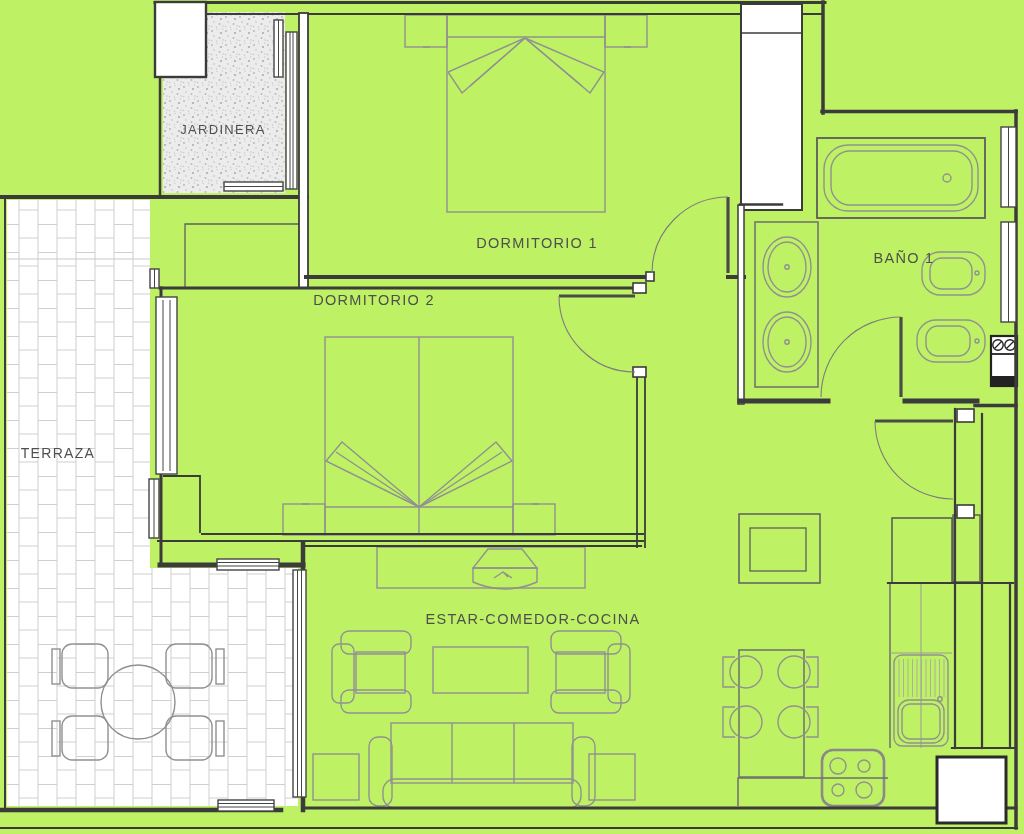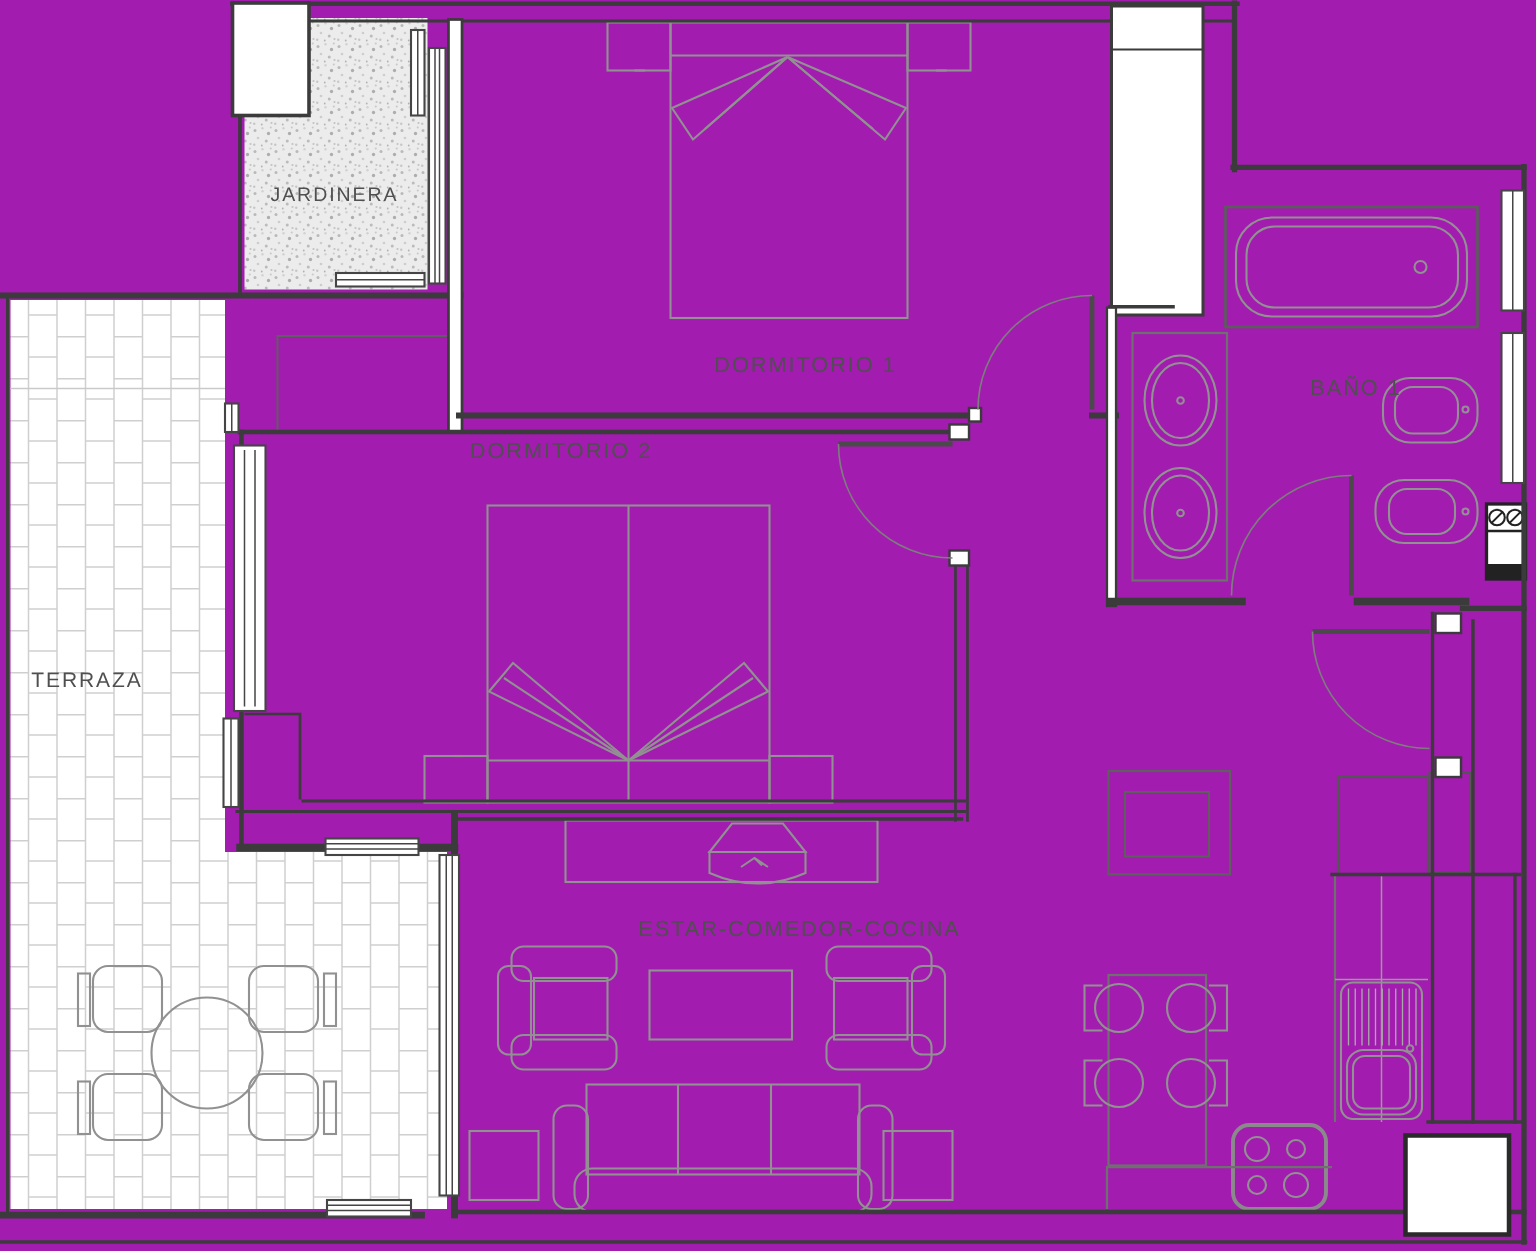--- a/index.html
+++ b/index.html
@@ -1,16 +1,16 @@
 <!DOCTYPE html>
 <html><head>
 <meta charset="utf-8">
 <style>
   html,body{margin:0;padding:0;background:#fff;}
-  .page{width:1024px;height:834px;position:relative;background:#a21caf;overflow:hidden;}
+  .page{width:1024px;height:834px;position:relative;background:#bef264;overflow:hidden;}
   svg{display:block;}
   .wall{stroke:#3b3b3b;fill:none;stroke-linecap:square;}
   .wallF{fill:#ffffff;stroke:#3b3b3b;}
   .furn{stroke:#919191;fill:none;stroke-width:1.4;}
   .furnD{stroke:#6f6f6f;fill:none;stroke-width:1.5;}
   .thin{stroke:#9a9a9a;fill:none;stroke-width:1;}
   .lt{stroke:#c9c9c9;stroke-width:1;fill:none;}
   .win{fill:#ffffff;stroke:#454545;stroke-width:1.4;}
   .winl{stroke:#454545;stroke-width:1;fill:none;}
   .leaf{stroke:#4a4a4a;stroke-width:3.2;fill:none;}

